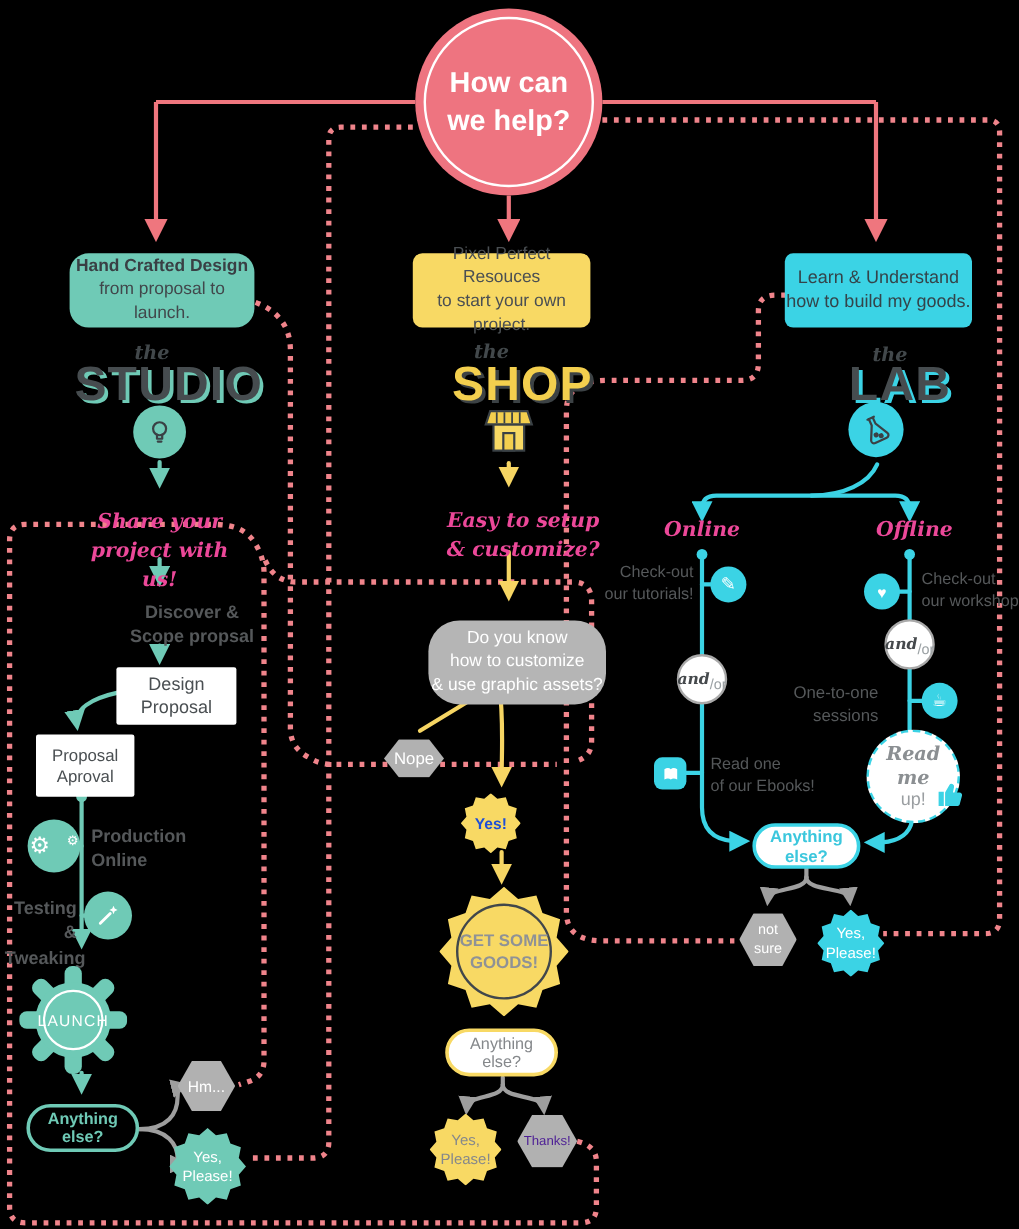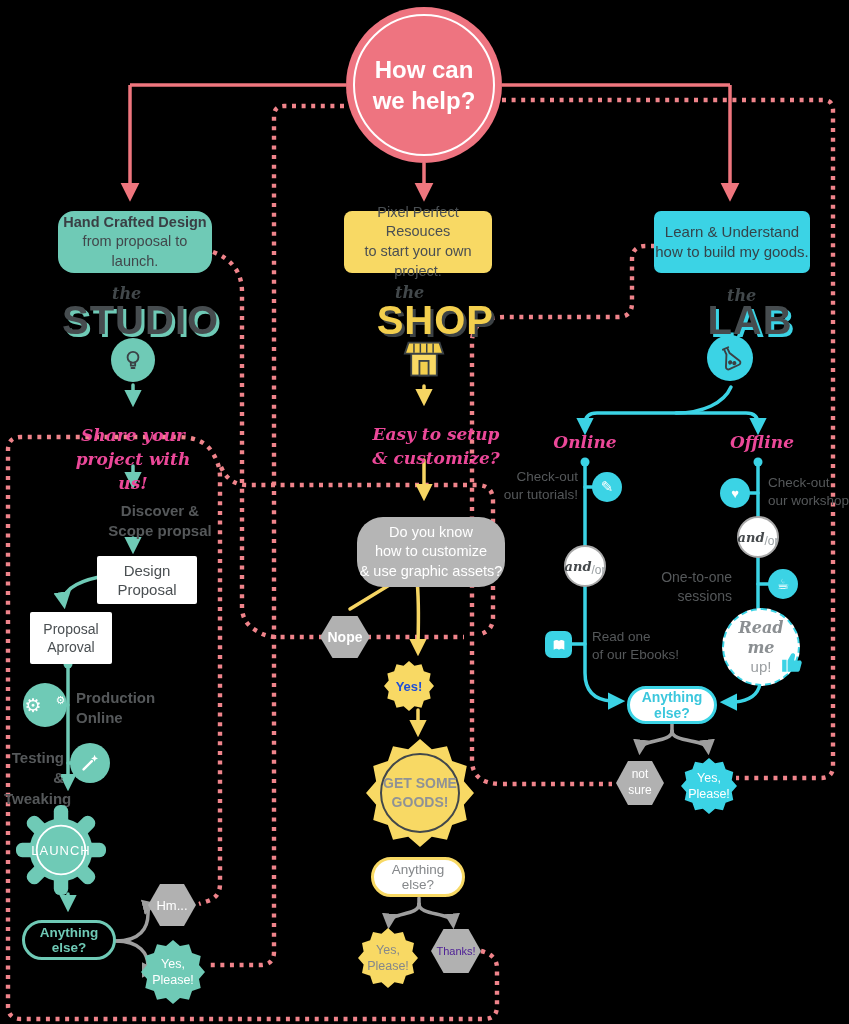--- a/index.html
+++ b/index.html
@@ -227,21 +227,21 @@
     <div>Easy to setup</div>
     <div>&amp; customize?</div>
   </div>
 
   <div class="abs c" style="left:357px;top:503px;width:148px;height:70px;border-radius:26px;background:#b5b5b5;color:#fff;font-size:14.5px;line-height:1.35;margin-top:14px;">
     <div>Do you know</div>
     <div>how to customize</div>
     <div>&amp; use graphic assets?</div>
   </div>
 
-  <div class="abs c hex gray-bg" style="left:320px;top:616px;width:50px;height:42px;color:#fff;font-size:14px;font-weight:bold;">Nope</div>
+  <div class="abs c hex gray-bg" style="left:320px;top:616px;width:50px;height:32px;color:#fff;font-size:14px;">Nope</div>
 
   <div class="abs c seal yellow-bg" style="left:384px;top:661px;width:50px;height:50px;color:#1d4ed8;font-size:13px;font-weight:bold;">Yes!</div>
 
   <div class="abs seal yellow-bg" style="left:366px;top:739px;width:108px;height:108px;"></div>
   <div class="abs c yellow-bg" style="left:380px;top:753px;width:80px;height:80px;border-radius:50%;border:2px solid #41474b;box-sizing:border-box;
               color:#8f9296;font-size:14px;font-weight:bold;line-height:1.35;">
     <div>GET SOME</div>
     <div>GOODS!</div>
   </div>
 

